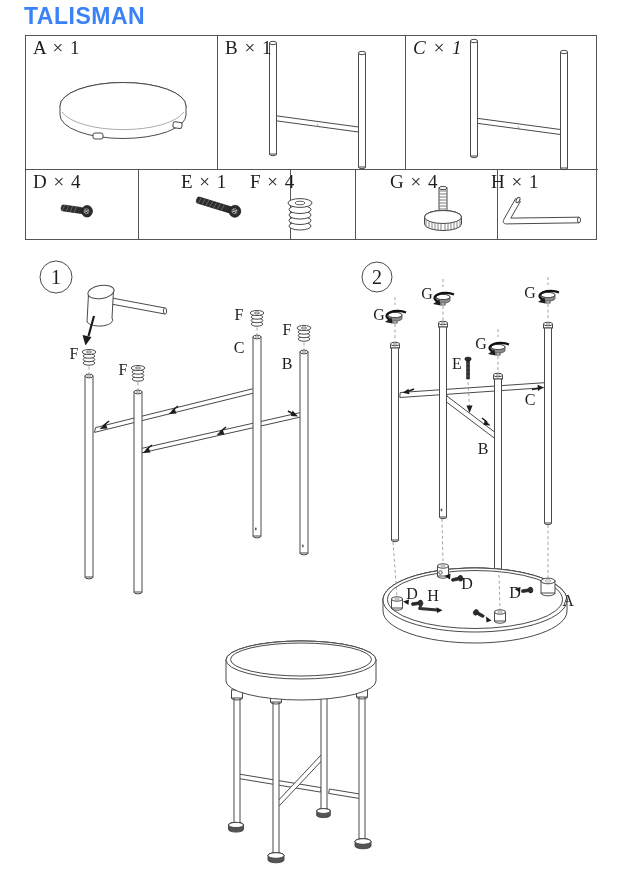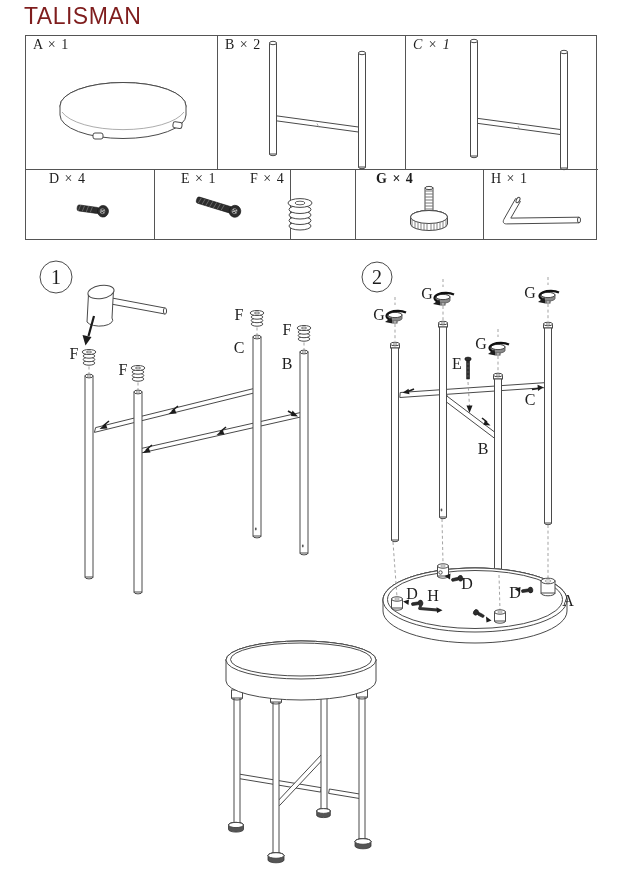--- a/index.html
+++ b/index.html
@@ -1,27 +1,27 @@
 <!DOCTYPE html>
 <html><head>
 <meta charset="utf-8">
 <style>
   html,body{margin:0;padding:0;background:#fff;}
   .page{position:relative;width:620px;height:877px;background:#fff;overflow:hidden;
         font-family:"Liberation Sans",sans-serif;}
-  .title{position:absolute;left:24px;top:3px;font-size:23px;font-weight:400;
-         letter-spacing:.5px;color:#7f1d1d;margin:0;font-family:"Liberation Sans",sans-serif;}
+  .title{position:absolute;left:24px;top:3px;font-size:23px;font-weight:700;
+         letter-spacing:.5px;color:#3b82f6;margin:0;font-family:"Liberation Sans",sans-serif;}
   .parts-table{position:absolute;left:25px;top:35px;width:572px;height:205px;
                border:1px solid #555;box-sizing:border-box;}
   .cell{position:absolute;box-sizing:border-box;border-right:1px solid #555;}
   .cell.last{border-right:none;}
   .r1{top:0;height:134px;border-bottom:1px solid #555;}
   .r2{top:134px;height:69px;}
   .plabel{position:absolute;top:1px;left:7px;font-family:"Liberation Serif",serif;
-          font-size:14px;color:#1d1d1d;letter-spacing:1px;z-index:2;}
+          font-size:19px;color:#1d1d1d;letter-spacing:1px;z-index:2;}
   .cell svg{position:absolute;left:0;top:0;}
   svg{overflow:visible;}
   .diag{position:absolute;}
   
   .ln{fill:none;stroke:#4a4a4a;stroke-width:1;}
   .thin{fill:none;stroke:#888;stroke-width:.7;}
   .wh{fill:#fff;stroke:#4a4a4a;stroke-width:1;}
   .dk{fill:#2d2d2d;stroke:#141414;stroke-width:.6;}
   .dash{fill:none;stroke:#999;stroke-width:.9;stroke-dasharray:3,2.6;}
   .arr{fill:#1c1c1c;stroke:none;}
@@ -44,21 +44,21 @@
       <svg width="192" height="134">
         <ellipse class="wh" cx="97" cy="70" rx="63" ry="23.5"></ellipse>
         <path class="wh" d="M34,70 L34,79 A63,23.5 0 0 0 160,79 L160,70 A63,23.5 0 0 0 34,70 Z"></path>
         <path class="thin" d="M36,76 A63,23.5 0 0 0 158,76"></path>
         <rect class="wh" x="67" y="97" width="10" height="6" rx="2"></rect>
         <rect class="wh" x="147" y="86" width="9" height="6" rx="2" transform="rotate(8 151 89)"></rect>
       </svg>
     </div>
 
     <div class="cell r1" style="left:192px;width:188px;">
-      <span class="plabel">B × 2</span>
+      <span class="plabel">B × 1</span>
       <svg width="188" height="134">
         <polygon class="wh" points="56,79.5 144,91.5 144,96.5 56,84.5"></polygon>
         <line class="thin" x1="99" y1="87.5" x2="101" y2="91.5"></line>
         <rect class="wh" x="51.5" y="7" width="7" height="111"></rect>
         <ellipse class="wh" cx="55" cy="7" rx="3.5" ry="1.7"></ellipse>
         <path class="ln" d="M51.5,118 A3.5,1.7 0 0 0 58.5,118"></path>
         <rect class="wh" x="140.5" y="17" width="7" height="114"></rect>
         <ellipse class="wh" cx="144" cy="17" rx="3.5" ry="1.7"></ellipse>
         <path class="ln" d="M140.5,131 A3.5,1.7 0 0 0 147.5,131"></path>
       </svg>
@@ -71,21 +71,21 @@
         <line class="thin" x1="112" y1="90" x2="114" y2="94"></line>
         <rect class="wh" x="64.5" y="5" width="7" height="115"></rect>
         <ellipse class="wh" cx="68" cy="5" rx="3.5" ry="1.7"></ellipse>
         <path class="ln" d="M64.5,120 A3.5,1.7 0 0 0 71.5,120"></path>
         <rect class="wh" x="154.5" y="16" width="7" height="116"></rect>
         <ellipse class="wh" cx="158" cy="16" rx="3.5" ry="1.7"></ellipse>
         <path class="ln" d="M154.5,132 A3.5,1.7 0 0 0 161.5,132"></path>
       </svg>
     </div>
 
-    <div class="cell r2" style="left:16px;width:113px;">
+    <div class="cell r2" style="left:0;width:113px;">
       <span class="plabel">D × 4</span>
       <svg width="113" height="69">
         <g transform="translate(59,41) rotate(8)">
           <rect class="dk" x="-24" y="-3" width="22" height="6" rx="2"></rect>
           <line x1="-21" y1="-3" x2="-22.5" y2="3" stroke="#777" stroke-width=".7"></line>
           <line x1="-17" y1="-3" x2="-18.5" y2="3" stroke="#777" stroke-width=".7"></line>
           <line x1="-13" y1="-3" x2="-14.5" y2="3" stroke="#777" stroke-width=".7"></line>
           <line x1="-9" y1="-3" x2="-10.5" y2="3" stroke="#777" stroke-width=".7"></line>
           <ellipse class="dk" cx="2" cy="0" rx="5.5" ry="5.8"></ellipse>
           <ellipse cx="1.5" cy="0" rx="2.3" ry="2.5" fill="none" stroke="#999" stroke-width=".8"></ellipse>
@@ -122,21 +122,21 @@
           <ellipse class="wh" cx="57" cy="56" rx="11" ry="4"></ellipse>
           <ellipse class="wh" cx="57" cy="50.5" rx="11" ry="4"></ellipse>
           <ellipse class="wh" cx="57" cy="45" rx="11" ry="4"></ellipse>
           <ellipse class="wh" cx="57" cy="39.5" rx="11" ry="4"></ellipse>
           <ellipse class="wh" cx="57" cy="33" rx="12" ry="4.4"></ellipse>
           <ellipse cx="57" cy="33" rx="5" ry="1.8" fill="#fff" stroke="#555" stroke-width=".9"></ellipse>
         </g>
       </svg>
     </div>
 
-    <div class="cell r2" style="left:343px;width:115px;font-weight:bold;">
+    <div class="cell r2" style="left:357px;width:115px;">
       <span class="plabel">G × 4</span>
       <svg width="115" height="69">
         <g>
           <rect class="wh" x="56" y="18" width="8" height="24"></rect>
           <line x1="56.3" y1="21" x2="63.7" y2="21" stroke="#555" stroke-width=".8"></line>
           <line x1="56.3" y1="24" x2="63.7" y2="24" stroke="#555" stroke-width=".8"></line>
           <line x1="56.3" y1="27" x2="63.7" y2="27" stroke="#555" stroke-width=".8"></line>
           <line x1="56.3" y1="30" x2="63.7" y2="30" stroke="#555" stroke-width=".8"></line>
           <line x1="56.3" y1="33" x2="63.7" y2="33" stroke="#555" stroke-width=".8"></line>
           <line x1="56.3" y1="36" x2="63.7" y2="36" stroke="#555" stroke-width=".8"></line>

